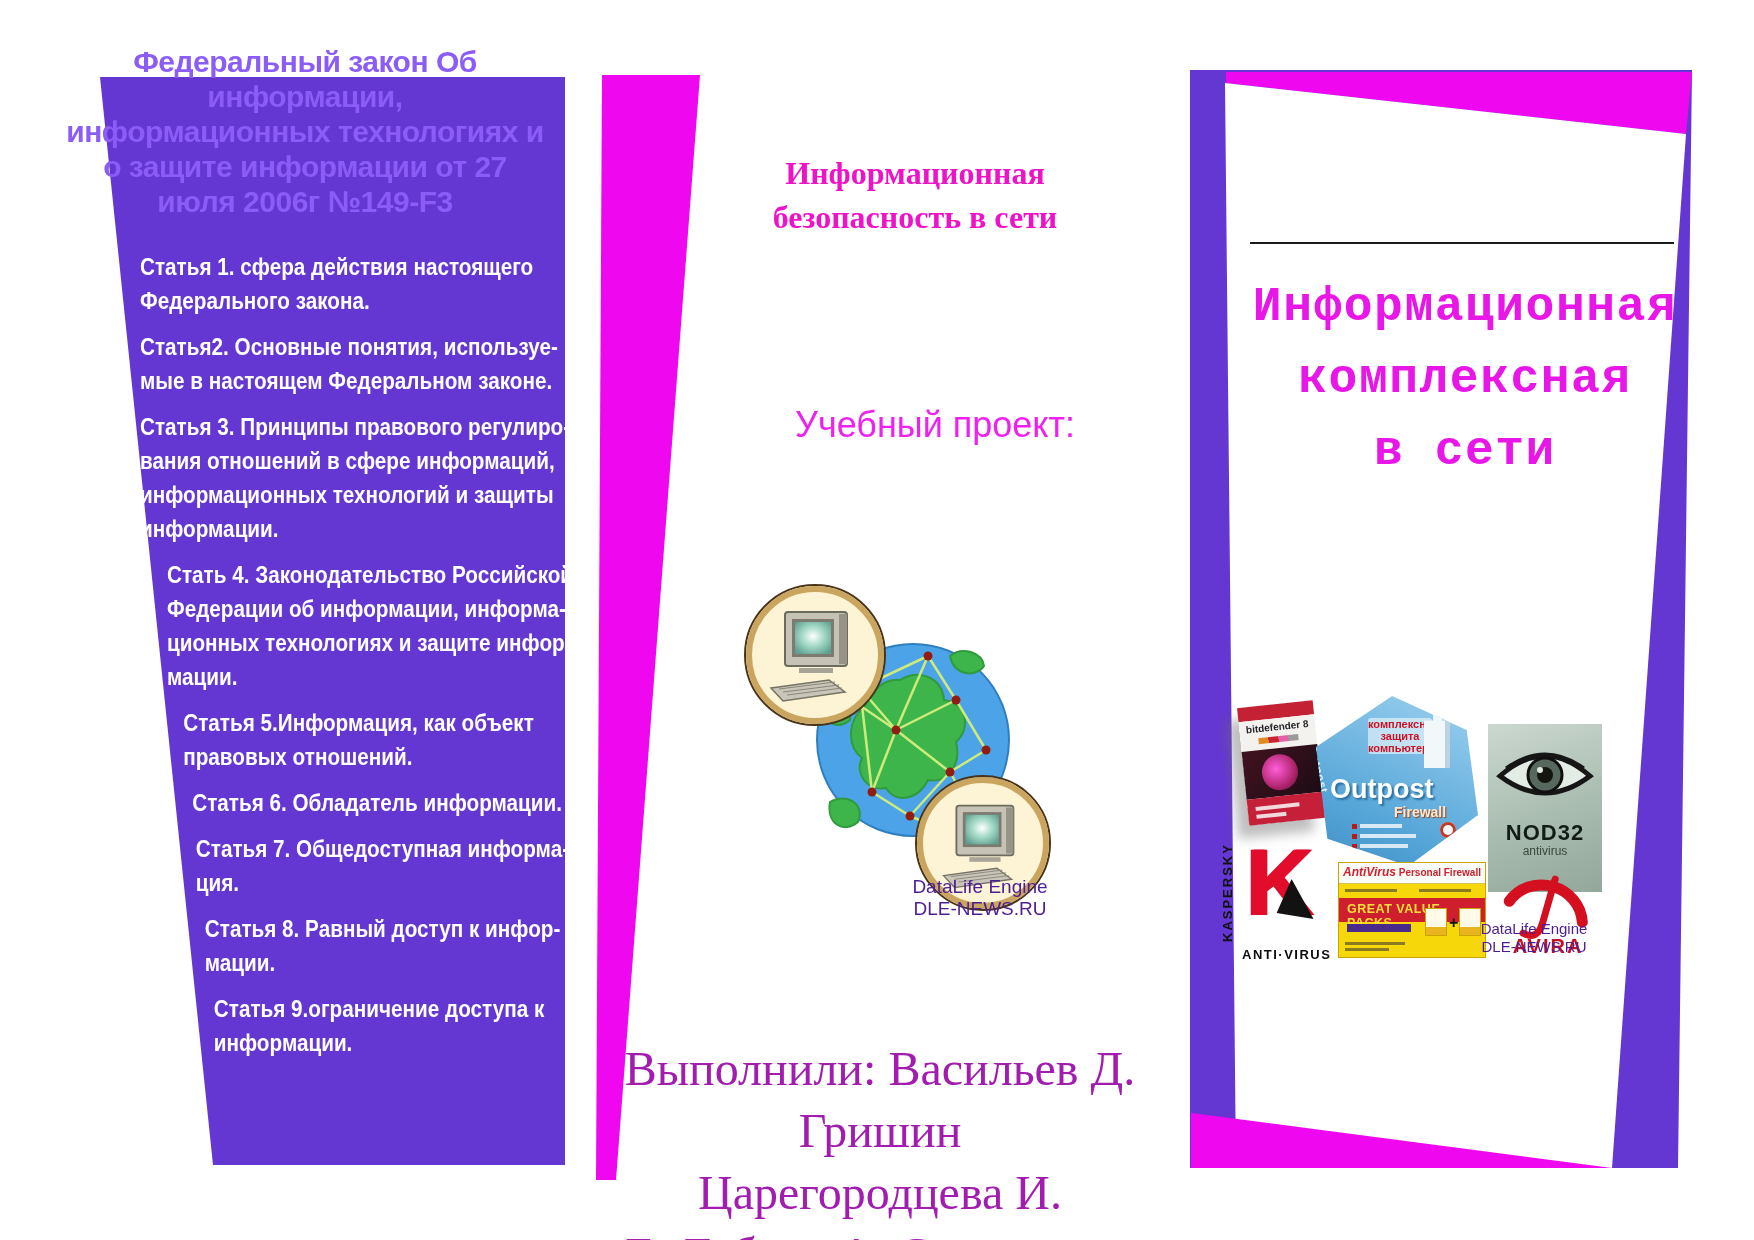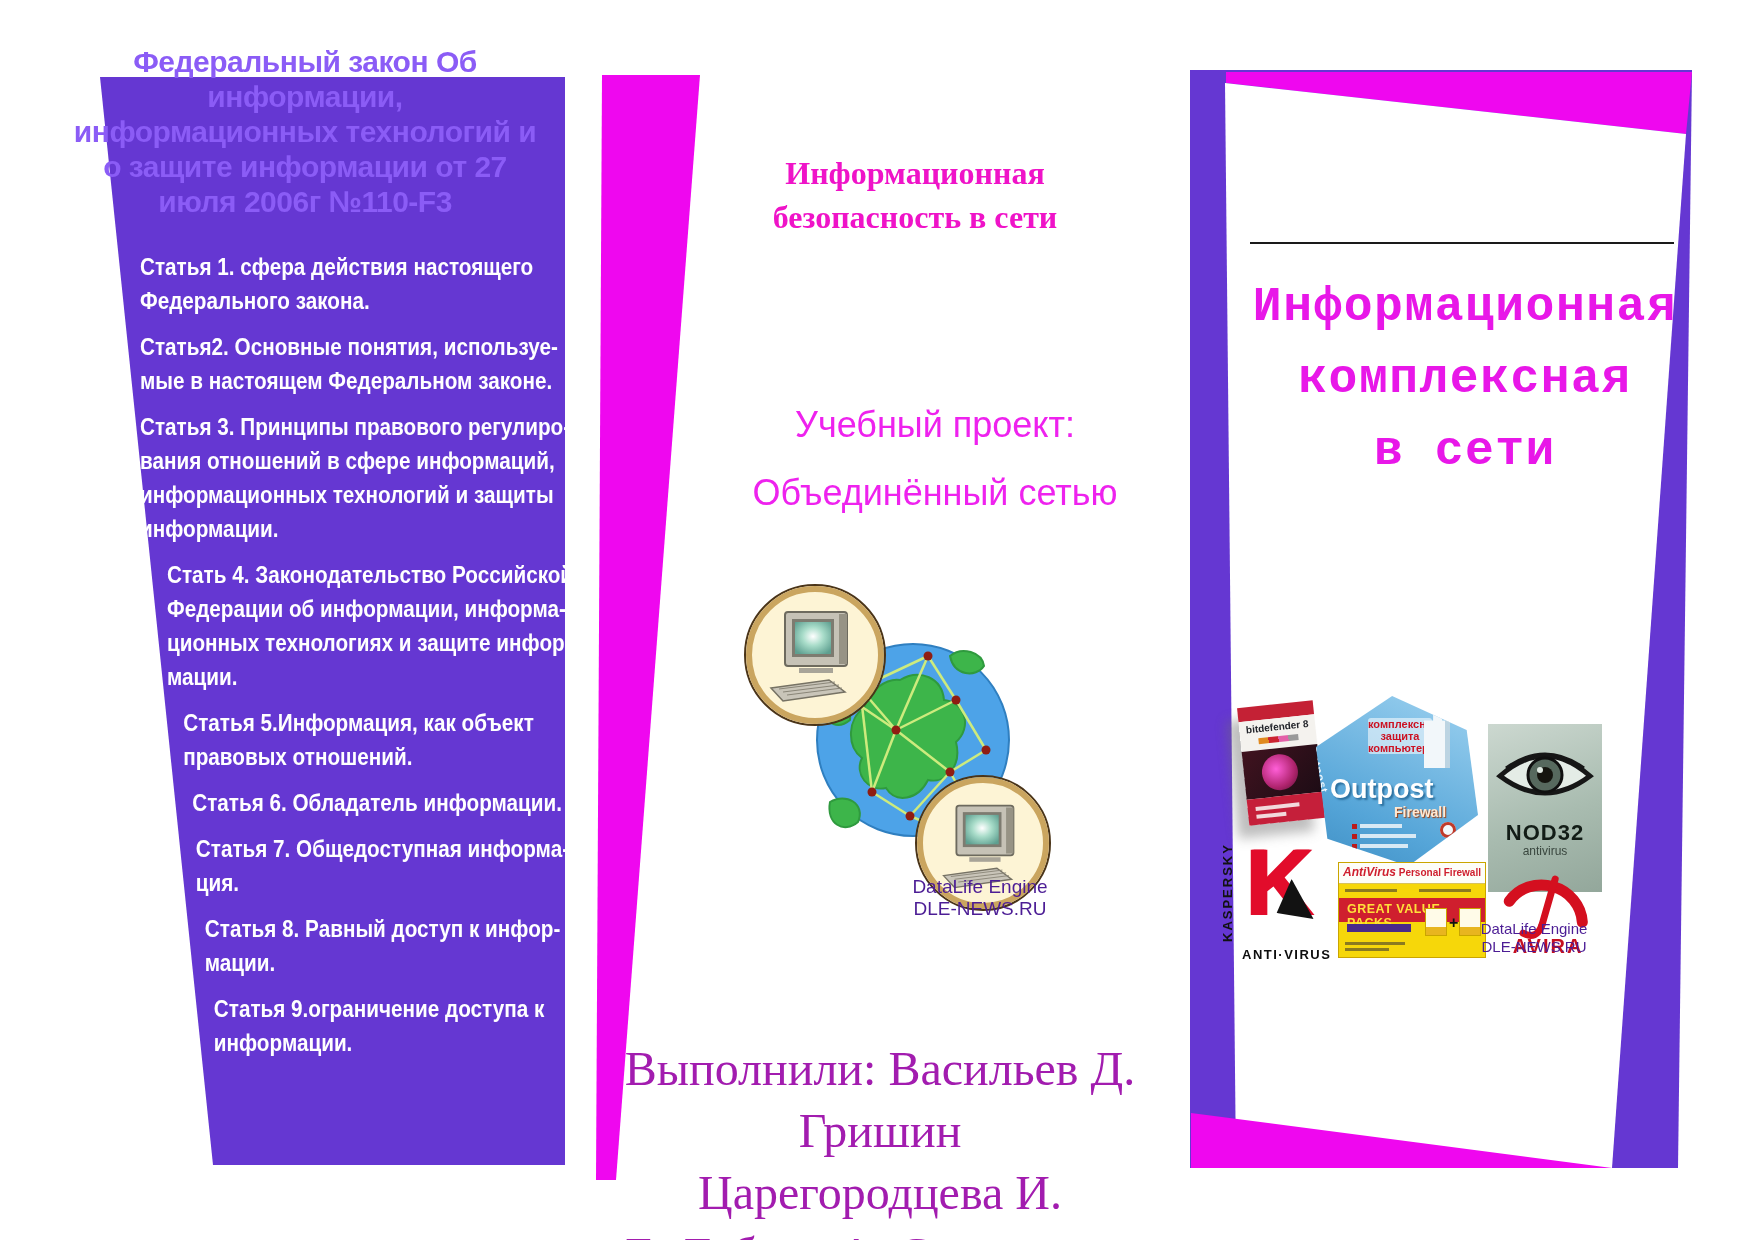--- a/index.html
+++ b/index.html
@@ -118,23 +118,23 @@
   <div class="shape left-bg"></div>
   <div class="shape mid-strip"></div>
   <div class="shape right-purple"></div>
   <div class="shape right-magenta-top"></div>
   <div class="shape right-sheet"></div>
   <div class="shape right-magenta-bottom"></div>
 
   <div class="abs left-title">
       <div>Федеральный закон Об</div>
       <div>информации,</div>
-      <div>информационных технологий и</div>
+      <div>информационных технологиях и</div>
       <div>о защите информации от 27</div>
-      <div>июля 2006г №110-F3</div>
+      <div>июля 2006г №149-F3</div>
     </div>
   <div class="abs articles">
     <div class="article art0">
         <div>Статья 1. сфера действия настоящего</div>
         <div>Федерального закона.</div>
       </div>
     <div class="article art1">
         <div>Статья2. Основные понятия, используе-</div>
         <div>мые в настоящем Федеральном законе.</div>
       </div>
@@ -170,21 +170,20 @@
         <div>информации.</div>
       </div>
   </div>
 
   <div class="abs mid-heading">
       <div>Информационная</div>
       <div>безопасность в сети</div>
     </div>
   <div class="abs mid-subtitle">
       <div>Учебный проект:</div>
-      <div>Объединённый сетью</div>
     </div>
 
   <svg class="abs net" width="460" height="400" viewBox="0 0 460 400">
     <defs>
       <radialGradient id="scr" cx="50%" cy="45%" r="65%">
         <stop offset="0%" stop-color="#ffffff"></stop>
         <stop offset="45%" stop-color="#a8dcc9"></stop>
         <stop offset="100%" stop-color="#5e9f90"></stop>
       </radialGradient>
       <g id="mon">

